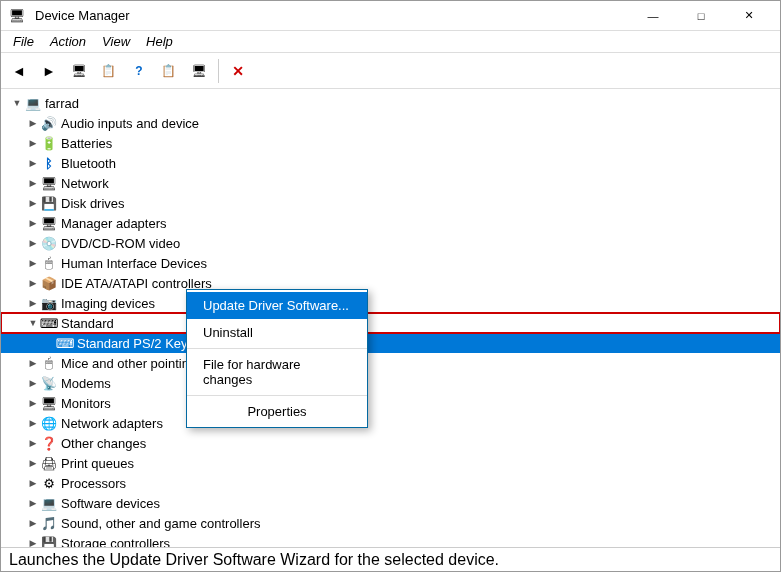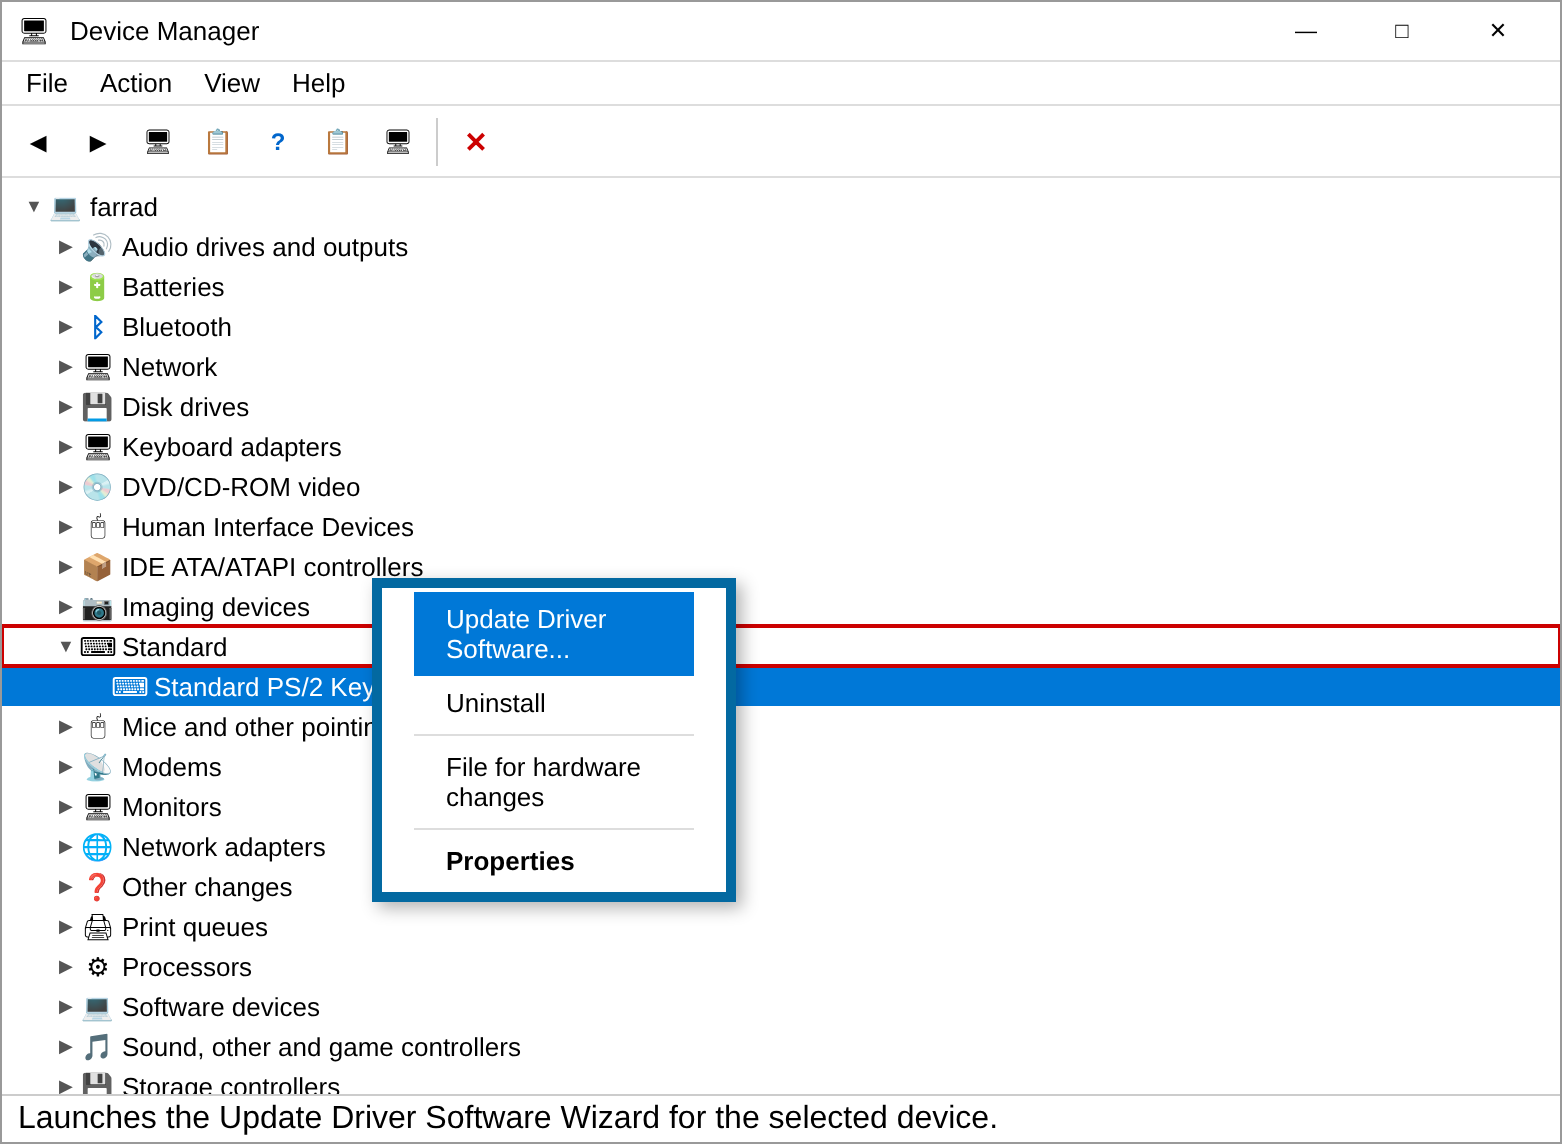--- a/index.html
+++ b/index.html
@@ -59,20 +59,21 @@
       background: #fff;
       display: flex;
       align-items: center;
       padding: 0 4px;
       border-bottom: 1px solid #ddd;
     }
     .menu-item {
       padding: 2px 8px;
       cursor: pointer;
       font-size: 13px;
+      font-style: italic;
     }
     .toolbar {
       height: 36px;
       background: #fff;
       display: flex;
       align-items: center;
       padding: 0 4px;
       border-bottom: 1px solid #ddd;
       gap: 2px;
     }
@@ -158,34 +159,34 @@
       color: #000;
     }
 
     
     .context-menu {
       position: absolute;
       top: 200px;
       left: 185px;
       width: 182px;
       background: #fff;
-      border: 5px solid #0369a1;
+      border: 1px solid #0369a1;
       box-shadow: 3px 3px 8px rgba(0,0,0,0.3);
       z-index: 100;
-      padding: 2px 16px;
+      padding: 2px 0;
     }
     .context-menu-item {
       padding: 6px 16px;
       cursor: pointer;
       font-size: 13px;
       display: flex;
       align-items: center;
     }
     .context-menu-item.active { background: #0078d7; color: #fff; }
-    .context-menu-item.bold-item { font-weight: bold; }
+    .context-menu-item.bold-item { font-weight: normal; justify-content: center; }
     .context-menu-separator {
       height: 1px;
       background: #ddd;
       margin: 2px 0;
     }
   </style>
 </head>
 <body>
 
 <div class="window">
@@ -228,21 +229,21 @@
         <span class="tree-indent" style="width:4px;"></span>
         <span class="tree-arrow expanded"></span>
         <span class="tree-icon">💻</span>
         <span class="tree-label">farrad</span>
       </div>
 
       <div class="tree-item">
         <span class="tree-indent" style="width:20px;"></span>
         <span class="tree-arrow collapsed"></span>
         <span class="tree-icon">🔊</span>
-        <span class="tree-label">Audio drives and outputs</span>
+        <span class="tree-label">Audio inputs and device</span>
       </div>
 
       <div class="tree-item">
         <span class="tree-indent" style="width:20px;"></span>
         <span class="tree-arrow collapsed"></span>
         <span class="tree-icon">🔋</span>
         <span class="tree-label">Batteries</span>
       </div>
 
       <div class="tree-item">
@@ -263,21 +264,21 @@
         <span class="tree-indent" style="width:20px;"></span>
         <span class="tree-arrow collapsed"></span>
         <span class="tree-icon">💾</span>
         <span class="tree-label">Disk drives</span>
       </div>
 
       <div class="tree-item">
         <span class="tree-indent" style="width:20px;"></span>
         <span class="tree-arrow collapsed"></span>
         <span class="tree-icon">🖥</span>
-        <span class="tree-label">Keyboard adapters</span>
+        <span class="tree-label">Manager adapters</span>
       </div>
 
       <div class="tree-item">
         <span class="tree-indent" style="width:20px;"></span>
         <span class="tree-arrow collapsed"></span>
         <span class="tree-icon">💿</span>
         <span class="tree-label">DVD/CD-ROM video</span>
       </div>
 
       <div class="tree-item">

